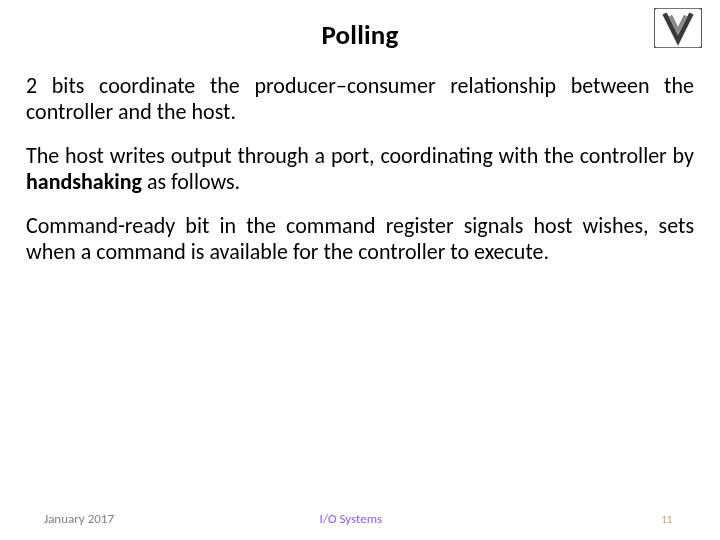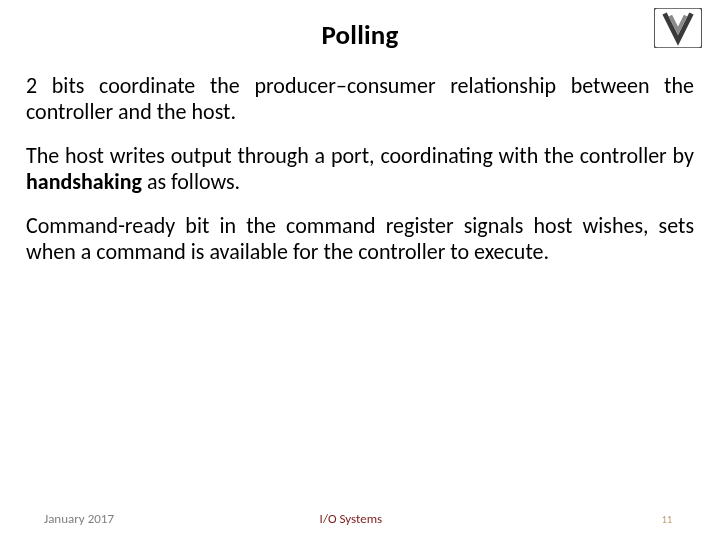--- a/index.html
+++ b/index.html
@@ -46,21 +46,21 @@
     left: 0;
     width: 692px;
     padding: 0 28px 0 36px;
     display: flex;
     justify-content: space-between;
     align-items: baseline;
     font-size: 13px;
     margin-left: 8px;
   }
   .footer .date { color: #7f7f7f; }
-  .footer .topic { color: #7f1d1d; position:absolute; left:50%; transform:translateX(-55%);}
+  .footer .topic { color: #8b5cf6; position:absolute; left:50%; transform:translateX(-55%);}
   .footer .page { color: #c19a6b; font-size: 10px;}
 </style>
 </head>
 <body>
 
 <div class="slide">
 
   <div class="logo">
     <svg viewBox="0 0 50 42" width="48" height="40">
       <rect x="0" y="0" width="50" height="42" rx="3" fill="#fff" stroke="#4a4a4a" stroke-width="1.5"></rect>

